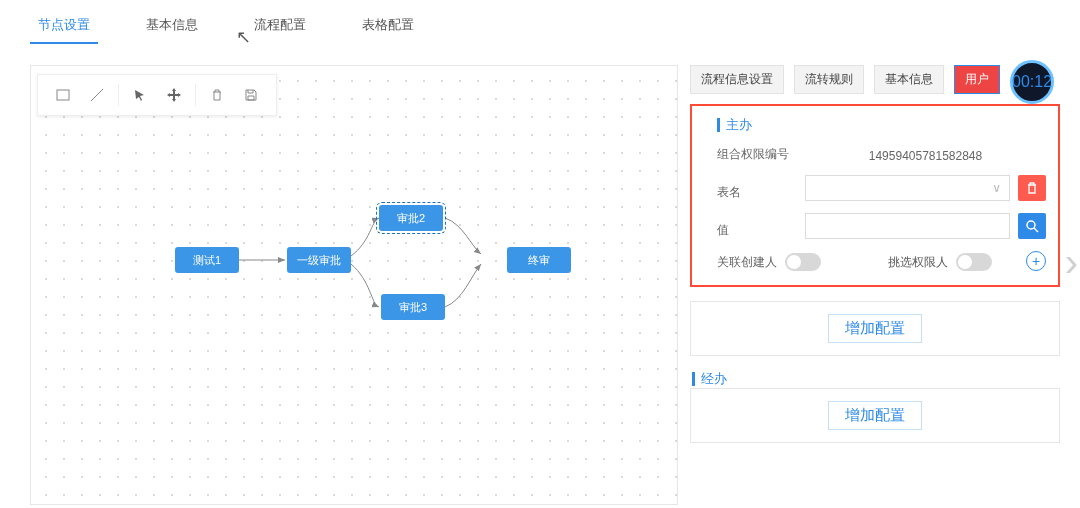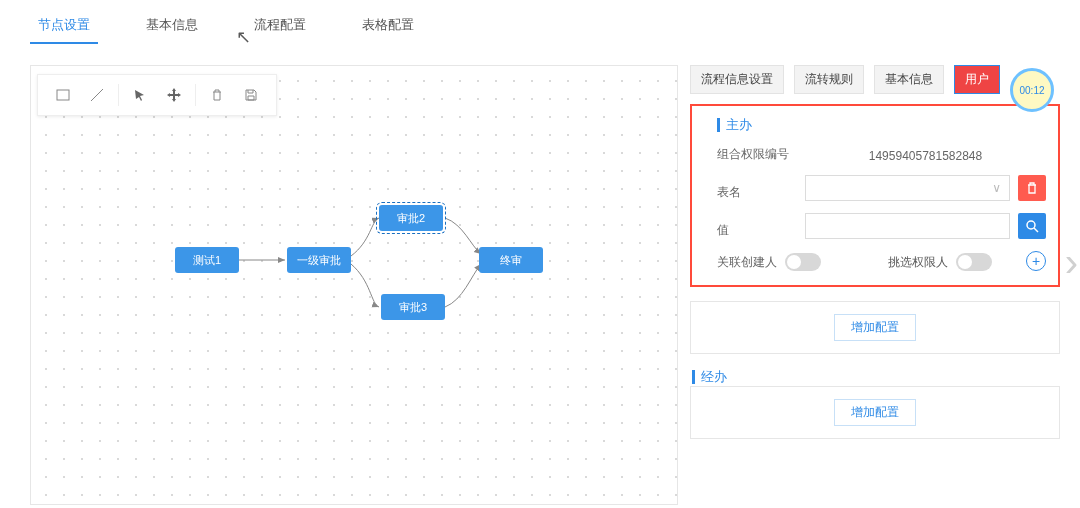--- a/index.html
+++ b/index.html
@@ -36,24 +36,24 @@
 .row .val { flex: 1; color: #666; }
 .input, .select { flex: 1; height: 26px; border: 1px solid #dcdcdc; background: #fff; display: flex; align-items: center; justify-content: flex-end; padding: 0 8px; color: #bbb; }
 .icon-btn { width: 28px; height: 26px; display: flex; align-items: center; justify-content: center; color: #fff; border-radius: 2px; cursor: pointer; }
 .btn-red { background: #ff5b4f; }
 .btn-blue { background: #2e8ae6; }
 .btn-plus { color: #2e8ae6; border: 1.5px solid #2e8ae6; border-radius: 50%; width: 20px; height: 20px; background: #fff; font-size: 14px; line-height: 1; }
 
 .toggle { width: 36px; height: 18px; border-radius: 9px; background: #d8d8d8; position: relative; cursor: pointer; }
 .toggle::after { content: ""; position: absolute; left: 2px; top: 2px; width: 14px; height: 14px; background: #fff; border-radius: 50%; }
 
-.add-btn { display: block; margin: 0 auto; padding: 4px 16px; border: 1px solid #c7e0f7; color: #2e8ae6; background: #fff; cursor: pointer; font-size: 12px; }
+.add-btn { display: block; margin: 0 auto; padding: 4px 16px; border: 1px solid #c7e0f7; color: #2e8ae6; background: #fff; cursor: pointer; font-size: 15px; }
 
 .cursor { position: absolute; left: 236px; top: 28px; z-index: 30; font-size: 18px; line-height: 1; }
-.timer { position: absolute; right: 26px; top: 68px; width: 44px; height: 44px; border-radius: 50%; border: 3px solid #6ec1ff; background: #fef9c3; display: flex; align-items: center; justify-content: center; color: #2e8ae6; font-size: 10px; z-index: 10; }
+.timer { position: absolute; right: 26px; top: 60px; width: 44px; height: 44px; border-radius: 50%; border: 3px solid #6ec1ff; background: #0f172a; display: flex; align-items: center; justify-content: center; color: #2e8ae6; font-size: 16px; z-index: 10; }
 .big-chevron { position: absolute; right: 2px; top: 240px; color: #d0d0d0; font-size: 40px; z-index: 5; }
 </style>
 </head>
 <body>
 
 <div class="tabs">
   <div class="tab active">节点设置</div>
   <div class="tab">基本信息</div>
   <div class="tab">流程配置</div>
   <div class="tab">表格配置</div>
@@ -107,21 +107,21 @@
       <path d="M320 190 C340 175 340 155 348 152" fill="none" stroke="#888" marker-end="url(#arr)"></path>
       <path d="M320 198 C340 215 340 238 348 241" fill="none" stroke="#888" marker-end="url(#arr)"></path>
       <path d="M414 152 C432 158 440 180 450 188" fill="none" stroke="#888" marker-end="url(#arr)"></path>
       <path d="M414 241 C432 234 440 210 450 198" fill="none" stroke="#888" marker-end="url(#arr)"></path>
     </svg>
 
     <div class="node" style="left:144px;top:181px">测试1</div>
     <div class="node" style="left:256px;top:181px">一级审批</div>
     <div class="node sel" style="left:348px;top:139px">审批2</div>
     <div class="node" style="left:350px;top:228px">审批3</div>
-    <div class="node" style="left:448px;top:181px">终审</div>
+    <div class="node" style="left:476px;top:181px">终审</div>
   </div>
 
   <div class="rpanel">
     <div class="rtabs">
       <div class="rtab">流程信息设置</div>
       <div class="rtab">流转规则</div>
       <div class="rtab">基本信息</div>
       <div class="rtab active">用户</div>
     </div>
 

